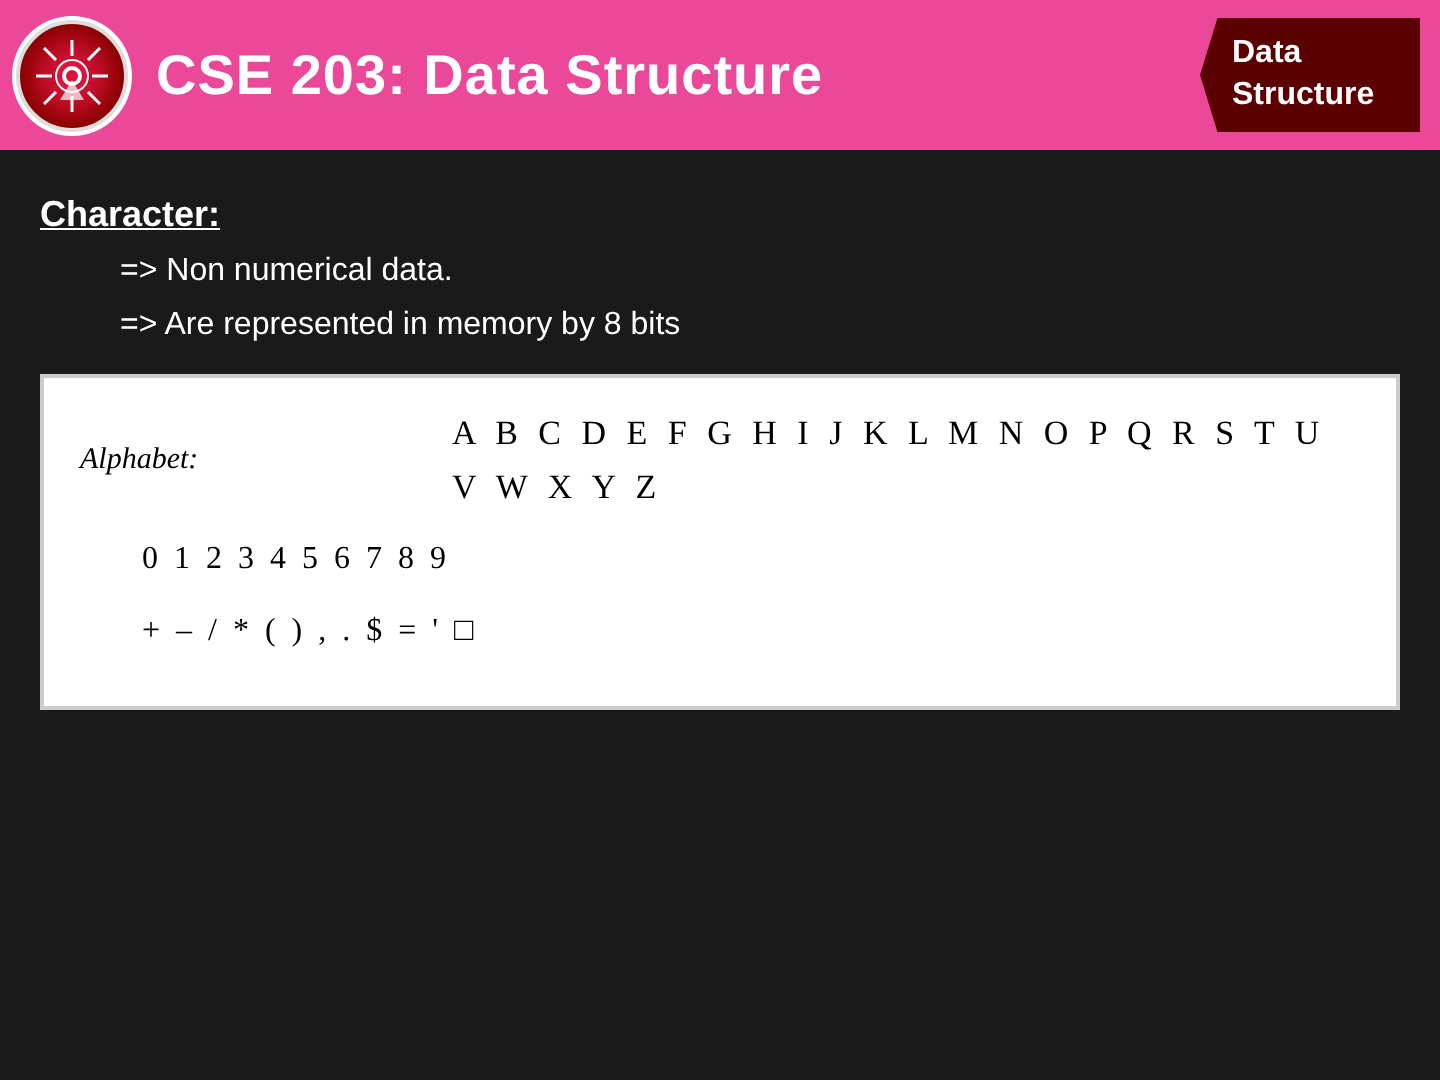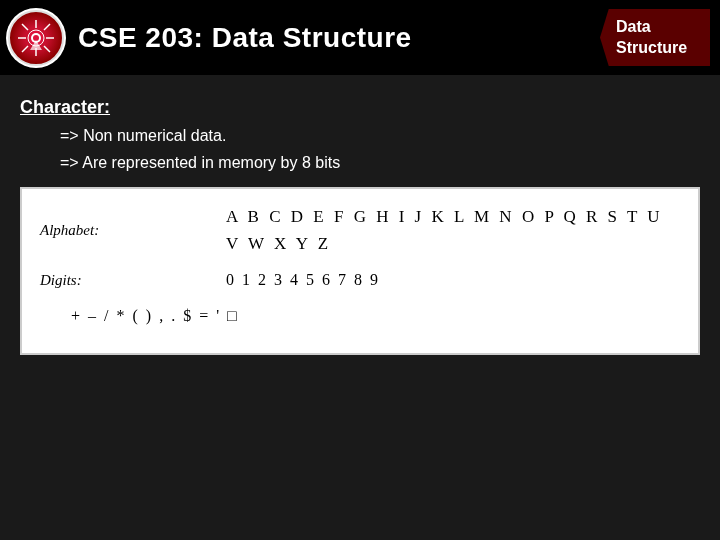--- a/index.html
+++ b/index.html
@@ -6,21 +6,21 @@
     body {
       width: 720px;
       height: 540px;
       background-color: #1a1a1a;
       font-family: Arial, sans-serif;
       overflow: hidden;
     }
 
     
     .header {
-      background-color: #000000;
+      background-color: #ec4899;
       display: flex;
       align-items: center;
       justify-content: space-between;
       padding: 6px 10px 6px 6px;
       height: 75px;
     }
 
     .header-left {
       display: flex;
       align-items: center;
@@ -171,20 +171,19 @@
   <div class="character-heading">Character:</div>
   <div class="bullet-line">=&gt; Non numerical data.</div>
   <div class="bullet-line">=&gt; Are represented in memory by 8 bits</div>
 
   <div class="info-box">
     <div class="info-row alphabet-row">
       <span class="info-label">Alphabet:</span>
       <span class="info-value">A B C D E F G H I J K L M N O P Q R S T U V W X Y Z</span>
     </div>
     <div class="info-row">
-      <span class="info-label">Digits:</span>
       <span class="info-value">0 1 2 3 4 5 6 7 8 9</span>
     </div>
     <div class="info-row">
       <span class="info-value">+ – / * ( ) , . $ = ' □</span>
     </div>
   </div>
 </div>
 
 </body></html>

